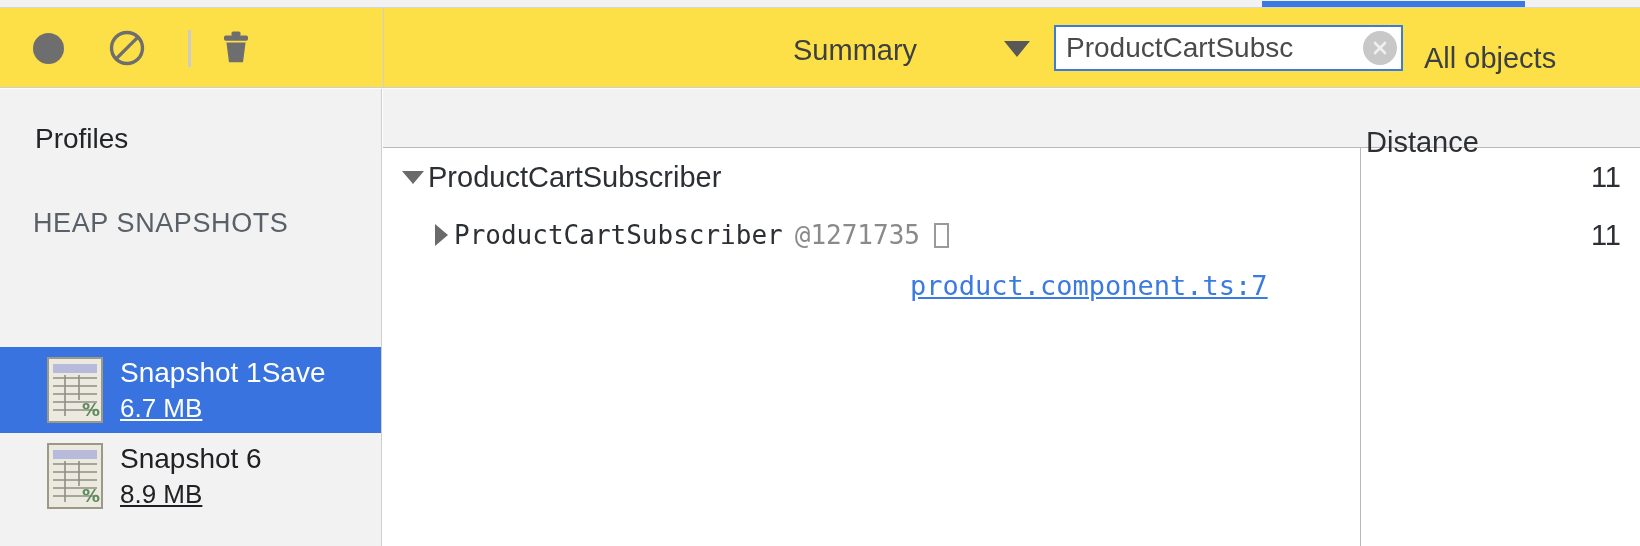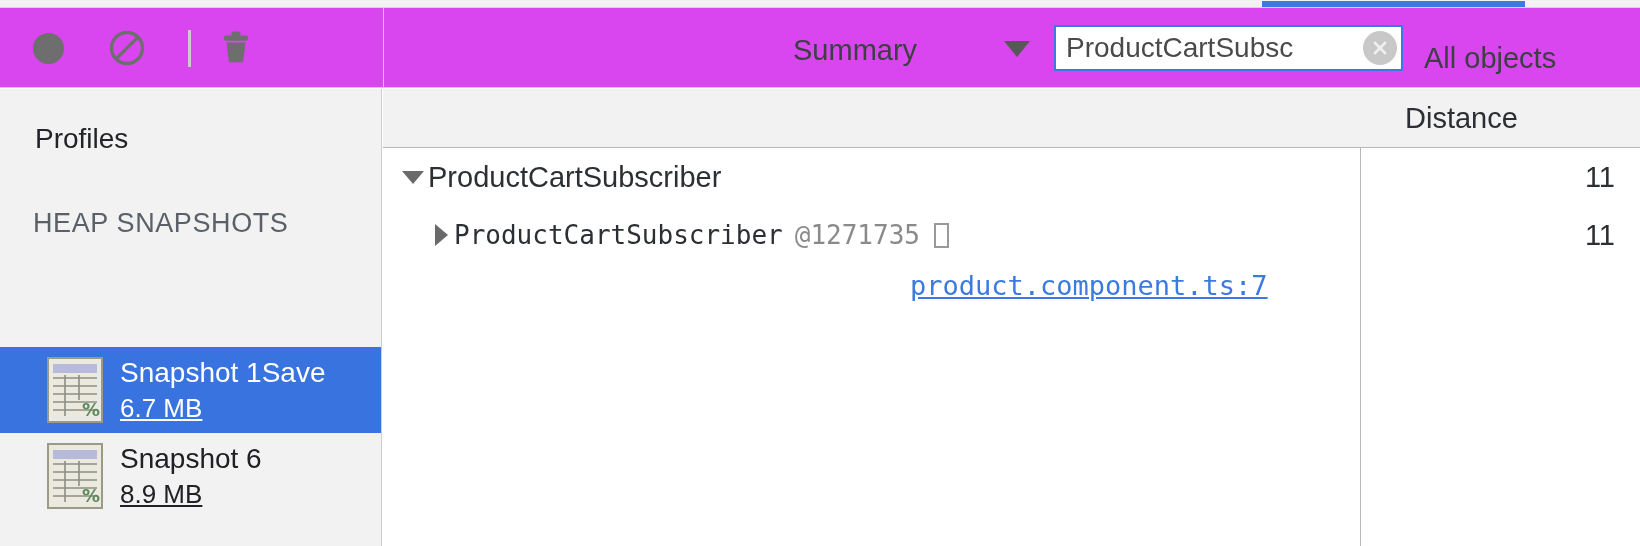--- a/index.html
+++ b/index.html
@@ -37,21 +37,21 @@
     height: 6px;
     background: #3b7ae0;
   }
 
   
   .toolbar {
     position: absolute;
     left: 0; top: 8px;
     width: 1640px;
     height: 80px;
-    background: #d946ef;
+    background: #fde047;
     border-bottom: 1px solid #cfcfcf;
     box-sizing: border-box;
   }
   .tb-left {
     position: absolute;
     left: 0; top: 0;
     width: 382px;
     height: 79px;
   }
   .tb-right {
@@ -271,23 +271,24 @@
     color: #2c2f33;
     box-sizing: border-box;
   }
   .th-constructor {
     left: 0;
     width: 977px;
     padding-left: 14px;
     border-right: 1px solid #b8b8b8;
   }
   .th-distance {
-    left: 1007px;
+    left: 968px;
     right: 0;
     padding-left: 15px;
+    margin-top: 24px;
   }
   .col-sep {
     position: absolute;
     left: 977px;
     top: 59px;
     bottom: 0;
     width: 1px;
     background: #b8b8b8;
   }
 
@@ -313,21 +314,21 @@
   }
   .cell-dist {
     position: absolute;
     left: 977px;
     right: 0;
     top: 0;
     height: 58px;
     display: flex;
     align-items: center;
     justify-content: flex-end;
-    padding-right: 25px;
+    padding-right: 19px;
     box-sizing: border-box;
     font-size: 29px;
     color: #2c2f33;
   }
   .tri {
     width: 0; height: 0;
     flex: 0 0 auto;
   }
   .tri-down {
     border-left: 11px solid transparent;

